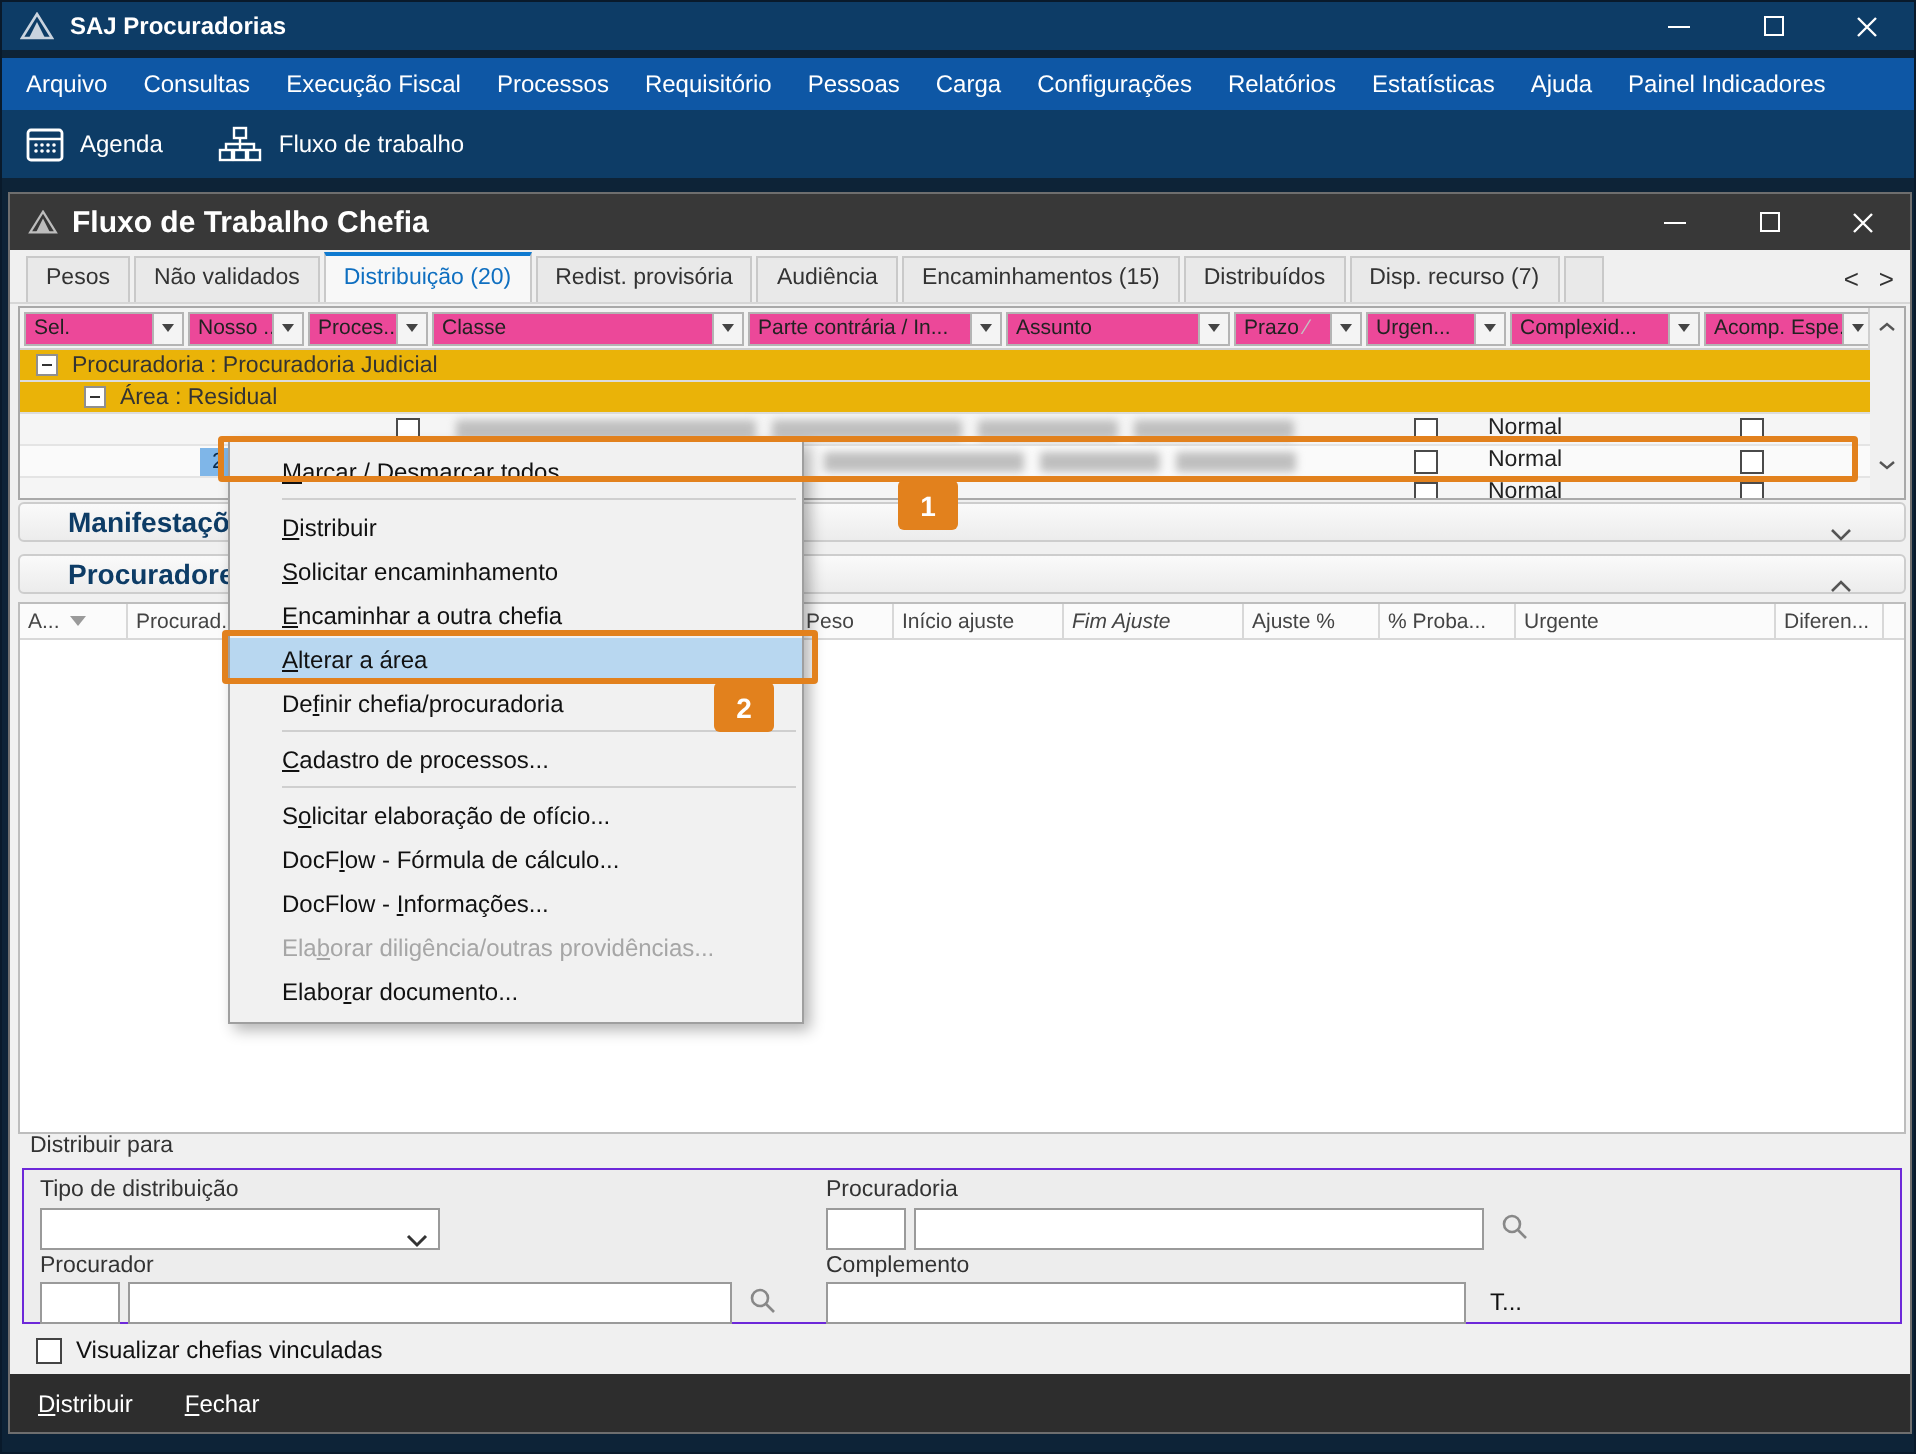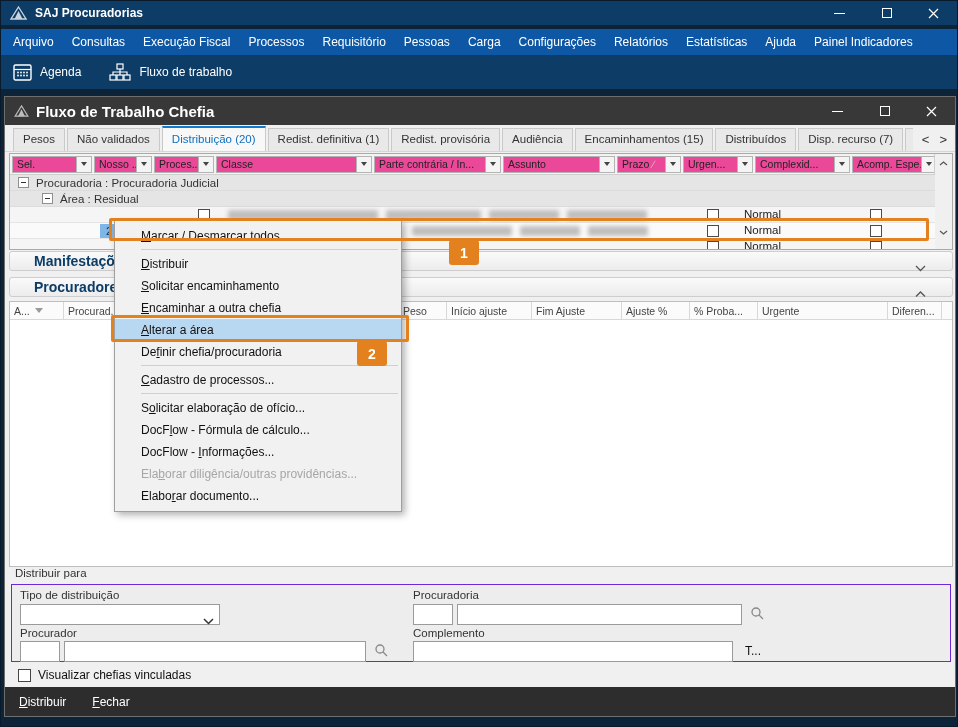--- a/index.html
+++ b/index.html
@@ -39,21 +39,21 @@
   .fcol{height:17px;background:#ec4899;border:1px solid #b4b4b4;display:flex;align-items:center;font-size:10.5px;color:#222;flex:none}
   .flbl{padding-left:4px;white-space:nowrap;overflow:hidden;flex:1}
   .fcol.sorted .flbl::after{content:"\2215";color:#c4c4c4;margin-left:3px}
   .fdrop{width:15px;height:100%;border-left:1px solid #b4b4b4;display:flex;align-items:center;justify-content:center;background:#f4f4f4}
   .tri{width:0;height:0;border-left:3.5px solid transparent;border-right:3.5px solid transparent;border-top:4px solid #444}
 
   .vscroll{position:absolute;right:0;top:0;width:18px;height:100%;background:#f0f0f0;border-left:1px solid #cfcfcf}
   .sarrow{position:absolute;left:0;width:100%;height:14px;display:flex;align-items:center;justify-content:center}
 
   .trow{position:absolute;left:0;width:925px;height:16px;font-size:11.5px;color:#333}
-  .g{background:#e5e5e5;border-bottom:1px solid #dcdcdc;display:flex;align-items:center}
+  .g{background:#eab308;border-bottom:1px solid #dcdcdc;display:flex;align-items:center}
   .g1{top:21px}.g2{top:37px}
   .g1 .expander{margin-left:8px}.g2 .expander{margin-left:32px}
   .expander{width:11px;height:11px;border:1px solid #8f8f8f;background:#fff;position:relative;margin-right:7px;flex:none}
   .expander::after{content:"";position:absolute;left:2px;right:2px;top:4px;height:1px;background:#333}
   .r{background:#f5f5f5;border-bottom:1px solid #e4e4e4}
   .r3{top:53px}.r4{top:69px;background:#fafafa}.r5{top:85px;height:12px}
   .cb{position:absolute;width:12px;height:12px;border:1.5px solid #4a4a4a;background:#fff;top:2px}
   .blur{position:absolute;top:3px;height:10px;background:#bfbfbf;border-radius:2px;filter:blur(2px)}
   .nrm{position:absolute;top:1px;font-size:11.5px;color:#222}
   .numcell{position:absolute;left:90px;top:1px;width:18px;height:14px;background:#7fb6e8;color:#0a2a4a;text-align:center;font-size:11px;line-height:14px}
@@ -198,21 +198,20 @@
             </svg>
         </div>
       </div>
     </div>
 
     <div class="tabstrip">
       <div class="tabs">
           <div class="tab"><span>Pesos</span></div>
           <div class="tab"><span>Não validados</span></div>
           <div class="tab active"><span>Distribuição (20)</span></div>
-          <div class="tab"><span>Redist. definitiva (1)</span></div>
           <div class="tab"><span>Redist. provisória</span></div>
           <div class="tab"><span>Audiência</span></div>
           <div class="tab"><span>Encaminhamentos (15)</span></div>
           <div class="tab"><span>Distribuídos</span></div>
           <div class="tab"><span>Disp. recurso (7)</span></div>
           <div class="tab"></div>
         </div>
       <div class="tab-scroll">
         <span>&lt;</span>
         <span>&gt;</span>
@@ -358,21 +357,21 @@
           </div>
           <div class="hcell" style="width: 335px;">
             <span>Procurad...</span>
           </div>
           <div class="hcell" style="width: 48px;">
             <span>Peso</span>
           </div>
           <div class="hcell" style="width: 85px;">
             <span>Início ajuste</span>
           </div>
-          <div class="hcell" style="width: 90px;">
+          <div class="hcell" style="width: 90px; font-style: italic;">
             <span>Fim Ajuste</span>
           </div>
           <div class="hcell" style="width: 68px;">
             <span>Ajuste %</span>
           </div>
           <div class="hcell" style="width: 68px;">
             <span>% Proba...</span>
           </div>
           <div class="hcell" style="width: 130px;">
             <span>Urgente</span>

